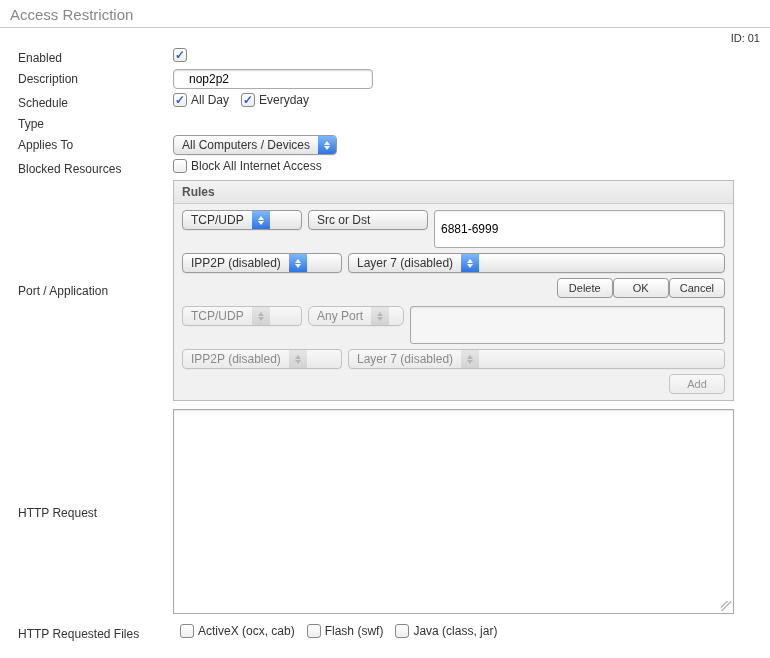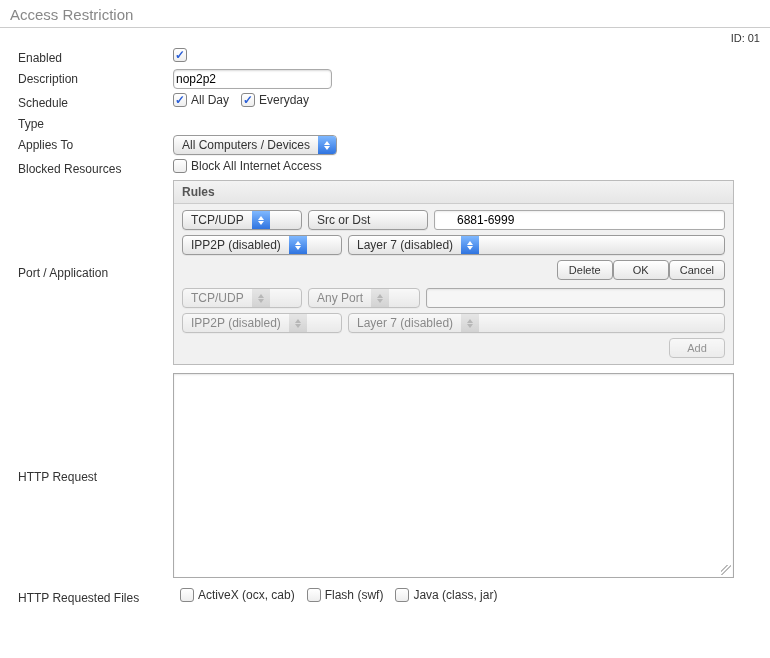--- a/index.html
+++ b/index.html
@@ -38,23 +38,23 @@
     flex-shrink: 0;
   }
   .val-col {
     flex: 1;
     display: flex;
     align-items: center;
     flex-wrap: wrap;
     gap: 4px;
   }
   .textin {
-    width: 159px;
+    width: 200px;
     height: 20px;
-    padding: 2px 2px;
+    padding: 2px 15px;
     border: 1px solid #aaa;
     border-radius: 4px;
     font-size: 12px;
     box-shadow: inset 0 1px 2px rgba(0,0,0,0.15);
   }
   .ck {
     display: inline-flex;
     align-items: center;
     margin-right: 8px;
   }
@@ -153,24 +153,24 @@
   .rules-inner {
     padding: 6px 8px;
   }
   .rule-line {
     display: flex;
     gap: 6px;
     margin-bottom: 5px;
   }
   .rule-text {
     flex: 1;
-    height: 20px;
+    height: 38px;
     border: 1px solid #aaa;
     border-radius: 3px;
-    padding: 2px 22px;
+    padding: 2px 6px;
     font-size: 12px;
     background: #fff;
     box-shadow: inset 0 1px 2px rgba(0,0,0,0.08);
   }
   .rule-text.disabled { background:#f6f6f6; color:#aaa; }
   .btnrow {
     display: flex;
     justify-content: flex-end;
     margin-top: 4px;
   }
@@ -320,21 +320,21 @@
           </div>
 
           <div class="rule-line" style="margin-top:8px;">
             <span class="aqua-select disabled" style="width:120px;">
               <span class="slabel">TCP/UDP</span>
               <span class="sctrl">
                   <span class="tri-up"></span>
                   <span class="tri-down"></span>
                 </span>
             </span>
-            <span class="aqua-select disabled" style="width:112px;">
+            <span class="aqua-select disabled" style="width:96px;border-radius:6px;">
               <span class="slabel">Any Port</span>
               <span class="sctrl">
                   <span class="tri-up"></span>
                   <span class="tri-down"></span>
                 </span>
             </span>
             <input class="rule-text disabled" value="" style="">
           </div>
 
           <div class="rule-line">

